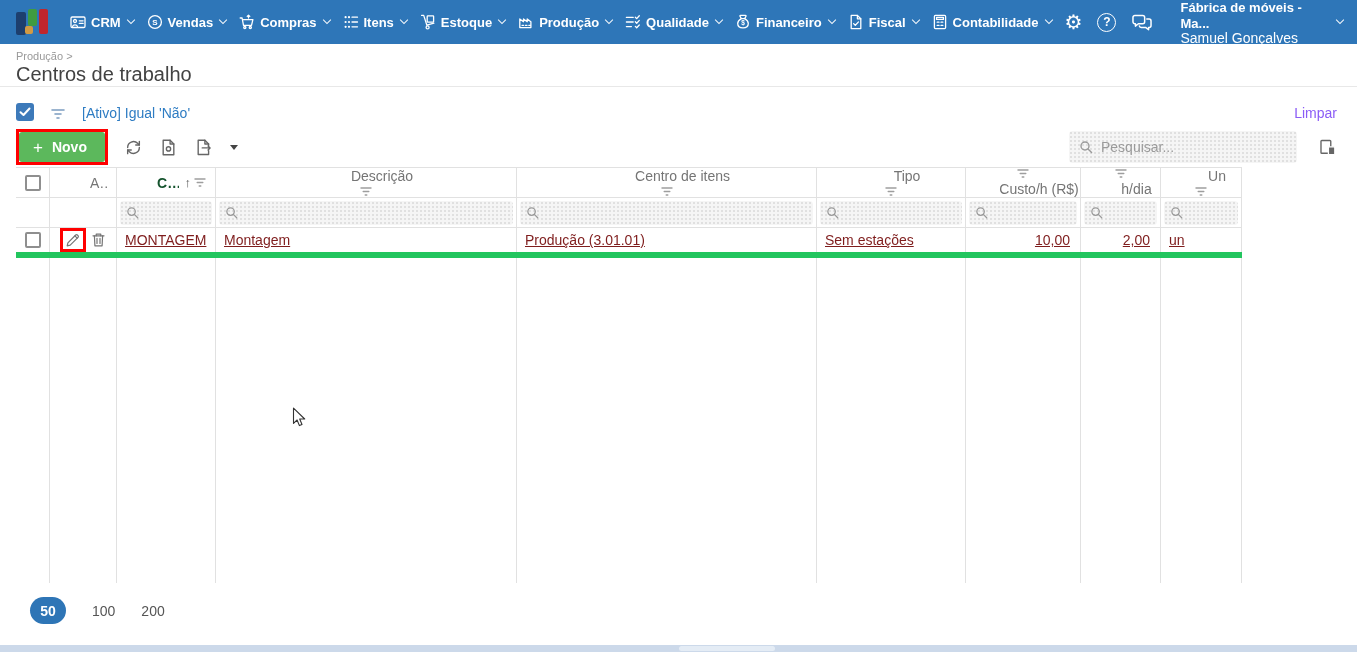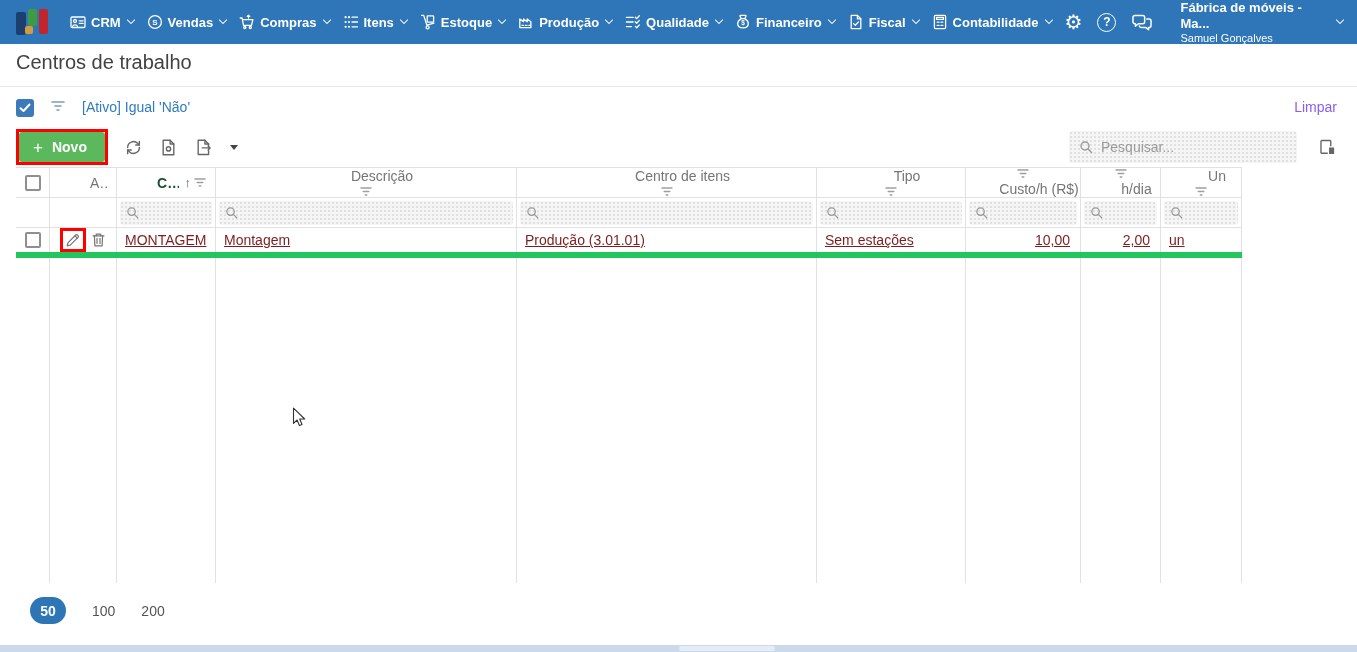--- a/index.html
+++ b/index.html
@@ -29,29 +29,29 @@
   .micon { flex:none; display:flex; }
   .micon svg { stroke:#fff; stroke-width:1.3; fill:none; stroke-linecap:round; stroke-linejoin:round; }
   .chev { width:6px; height:6px; border-right:1.7px solid rgba(255,255,255,.95); border-bottom:1.7px solid rgba(255,255,255,.95); transform:rotate(45deg); margin-top:-4px; margin-left:2px; flex:none; }
   .topbar-icons { margin-left:auto; display:flex; align-items:center; gap:15px; }
   .gear-glyph { font-size:20px; line-height:20px; cursor:pointer; }
   .help-circle { width:19px; height:19px; border:1.7px solid #fff; border-radius:50%; display:flex; align-items:center; justify-content:center; font-size:12px; font-weight:bold; cursor:pointer; }
   .chat svg { stroke:#fff; stroke-width:1.4; fill:none; stroke-linecap:round; stroke-linejoin:round; }
   .account { display:flex; align-items:center; gap:12px; margin-left:14px; cursor:pointer; }
   .account-text { display:flex; flex-direction:column; }
   .account-company { font-size:13px; font-weight:bold; line-height:16px; }
-  .account-user { font-size:11px; line-height:13px; }
+  .account-user { font-size:14px; line-height:13px; }
 
   
   .page-header { position:absolute; top:44px; left:0; right:0; height:43px; padding:6px 16px 0; border-bottom:1px solid #e8e8e8; background:#fff; }
   .breadcrumb { font-size:11px; color:#9a9a9a; }
   .page-title { font-size:20px; color:#424242; margin-top:1px; }
 
   
-  .filter-bar { position:absolute; top:99px; left:16px; right:20px; display:flex; align-items:flex-start; gap:15px; height:22px; }
+  .filter-bar { position:absolute; top:99px; left:16px; right:20px; display:flex; align-items:flex-end; gap:15px; height:22px; }
   .cb { width:18px; height:18px; border-radius:3px; display:flex; align-items:center; justify-content:center; flex:none; cursor:pointer; }
   .cb.checked { background:#3d7aba; }
   .cb.unchecked { width:16px; height:16px; border:2px solid #8f8f8f; border-radius:2px; background:#fff; }
   .funnel svg { fill:none; stroke-linecap:round; }
   .filter-text { color:#2e7cc3; font-size:14px; }
   .limpar { margin-left:auto; color:#8b5cf6; font-size:14px; cursor:pointer; }
 
   
   .toolbar { position:absolute; top:129px; left:16px; right:20px; display:flex; align-items:center; }
   .novo-wrap { border:3px solid #ff0000; flex:none; }
@@ -250,20 +250,21 @@
   <div class="account">
     <div class="account-text">
       <span class="account-company">Fábrica de móveis - Ma...</span>
       <span class="account-user">Samuel Gonçalves</span>
     </div>
     <span class="chev"></span>
   </div>
 </div>
 
 <div class="page-header">
+  <div class="breadcrumb">Produção &gt;</div>
   <div class="page-title">Centros de trabalho</div>
 </div>
 
 <div class="filter-bar">
   <span class="cb checked">
       <svg width="12" height="10" viewBox="0 0 12 10">
         <path d="M1.5 5.2 4.5 8 10.5 1.5" stroke="#fff" stroke-width="2" fill="none" stroke-linecap="round" stroke-linejoin="round"></path>
       </svg>
     </span>
   <span class="funnel">

